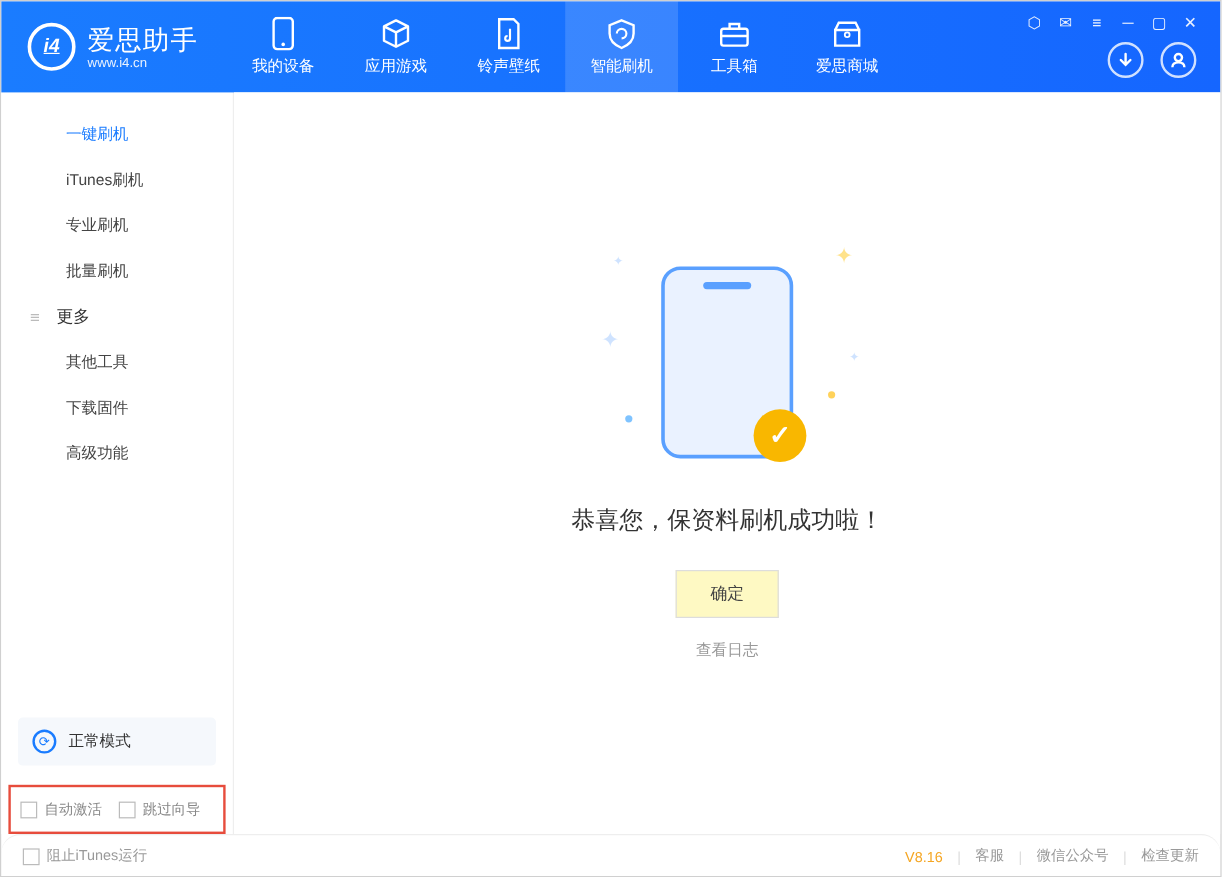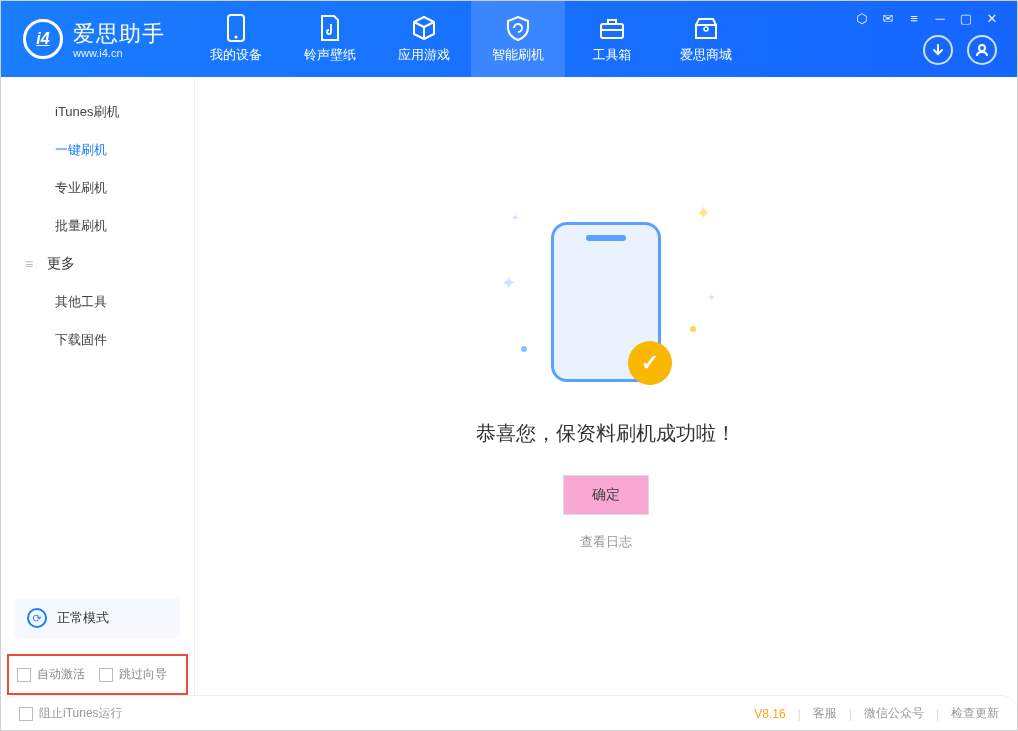--- a/index.html
+++ b/index.html
@@ -43,21 +43,21 @@
 .badge-check { position: absolute; right: -14px; bottom: -6px; width: 44px; height: 44px; background: #f9b700; border-radius: 50%; display: flex; align-items: center; justify-content: center; color: #fff; font-size: 22px; font-weight: bold; }
 .sparkle { position: absolute; color: #cfe3ff; font-size: 18px; }
 .sparkle.s1 { left: -40px; top: -10px; font-size: 10px; }
 .sparkle.s2 { left: -50px; top: 50px; }
 .sparkle.s3 { right: -50px; top: -20px; color: #ffe28a; }
 .sparkle.s4 { right: -55px; top: 70px; font-size: 10px; }
 .dot { position: absolute; width: 6px; height: 6px; border-radius: 50%; }
 .dot.d1 { background: #7fc3ff; left: -30px; bottom: 30px; }
 .dot.d2 { background: #ffd25a; right: -35px; bottom: 50px; }
 .success-text { font-size: 20px; color: #333; margin-top: 38px; }
-.ok-btn { margin-top: 28px; border: 1px solid #ddd; background: #f9a8d4; padding: 10px 28px; font-size: 14px; color: #444; cursor: pointer; }
+.ok-btn { margin-top: 28px; border: 1px solid #ddd; background: #fef9c3; padding: 10px 28px; font-size: 14px; color: #444; cursor: pointer; }
 .log-link { margin-top: 18px; color: #999; font-size: 13px; cursor: pointer; }
 
 .footer { height: 36px; border-top: 1px solid #eee; display: flex; align-items: center; padding: 0 18px; font-size: 12px; color: #999; border-radius: 16px; }
 .footer .f-left { display: flex; align-items: center; gap: 6px; }
 .footer .f-right { margin-left: auto; display: flex; align-items: center; gap: 12px; }
 .footer .sep { color: #ddd; }
 </style>
 </head>
 <body>
 
@@ -74,34 +74,34 @@
       <div class="tab-icon">
           <svg width="22" height="28" viewBox="0 0 22 28">
             <rect x="3" y="1" width="16" height="26" rx="3" fill="none" stroke="#fff" stroke-width="2"></rect>
             <circle cx="11" cy="23" r="1.5" fill="#fff"></circle>
           </svg>
         </div>
       <span>我的设备</span>
     </div>
     <div class="tab">
       <div class="tab-icon">
+          <svg width="28" height="28" viewBox="0 0 28 28">
+            <path d="M14 3 L24 8 L24 20 L14 25 L4 20 L4 8 Z M4 8 L14 13 L24 8 M14 13 L14 25" fill="none" stroke="#fff" stroke-width="2" stroke-linejoin="round"></path>
+          </svg>
+        </div>
+      <span>应用游戏</span>
+    </div>
+    <div class="tab">
+      <div class="tab-icon">
           <svg width="24" height="28" viewBox="0 0 24 28">
             <path d="M4 2 L16 2 L20 6 L20 26 L4 26 Z" fill="none" stroke="#fff" stroke-width="2"></path>
             <path d="M13 10 L13 18 A2 2 0 1 1 11 16" fill="none" stroke="#fff" stroke-width="1.8"></path>
           </svg>
         </div>
       <span>铃声壁纸</span>
-    </div>
-    <div class="tab">
-      <div class="tab-icon">
-          <svg width="28" height="28" viewBox="0 0 28 28">
-            <path d="M14 3 L24 8 L24 20 L14 25 L4 20 L4 8 Z M4 8 L14 13 L24 8 M14 13 L14 25" fill="none" stroke="#fff" stroke-width="2" stroke-linejoin="round"></path>
-          </svg>
-        </div>
-      <span>应用游戏</span>
     </div>
     <div class="tab active">
       <div class="tab-icon">
           <svg width="28" height="28" viewBox="0 0 28 28">
             <path d="M14 3 L24 7 L24 14 C24 20 19 24 14 26 C9 24 4 20 4 14 L4 7 Z" fill="none" stroke="#fff" stroke-width="2"></path>
             <path d="M10 14 A4 4 0 1 1 14 18" fill="none" stroke="#fff" stroke-width="1.8"></path>
           </svg>
         </div>
       <span>智能刷机</span>
     </div>
@@ -143,31 +143,32 @@
         <svg width="16" height="16" viewBox="0 0 16 16">
           <circle cx="8" cy="6" r="3" fill="none" stroke="#fff" stroke-width="2"></circle>
           <path d="M3 14 C3 11 5 10 8 10 C11 10 13 11 13 14" fill="none" stroke="#fff" stroke-width="2"></path>
         </svg>
       </div>
   </div>
 </div>
 
 <div class="body-row">
   <div class="sidebar">
+    <div class="side-item active">一键刷机</div>
     <div class="side-item">iTunes刷机</div>
-    <div class="side-item active">一键刷机</div>
     <div class="side-item">专业刷机</div>
     <div class="side-item">批量刷机</div>
 
     <div class="side-group">
       <span class="g-icon" style="color:#bbb">≡</span>
       <span>更多</span>
     </div>
     <div class="side-item">其他工具</div>
     <div class="side-item">下载固件</div>
+    <div class="side-item">高级功能</div>
 
     <div class="side-spacer"></div>
 
     <div class="mode-card">
       <span class="mode-icon">⟳</span>
       <span>正常模式</span>
     </div>
 
     <div class="highlight-box">
       <label><span class="chk"></span><span>自动激活</span></label>

